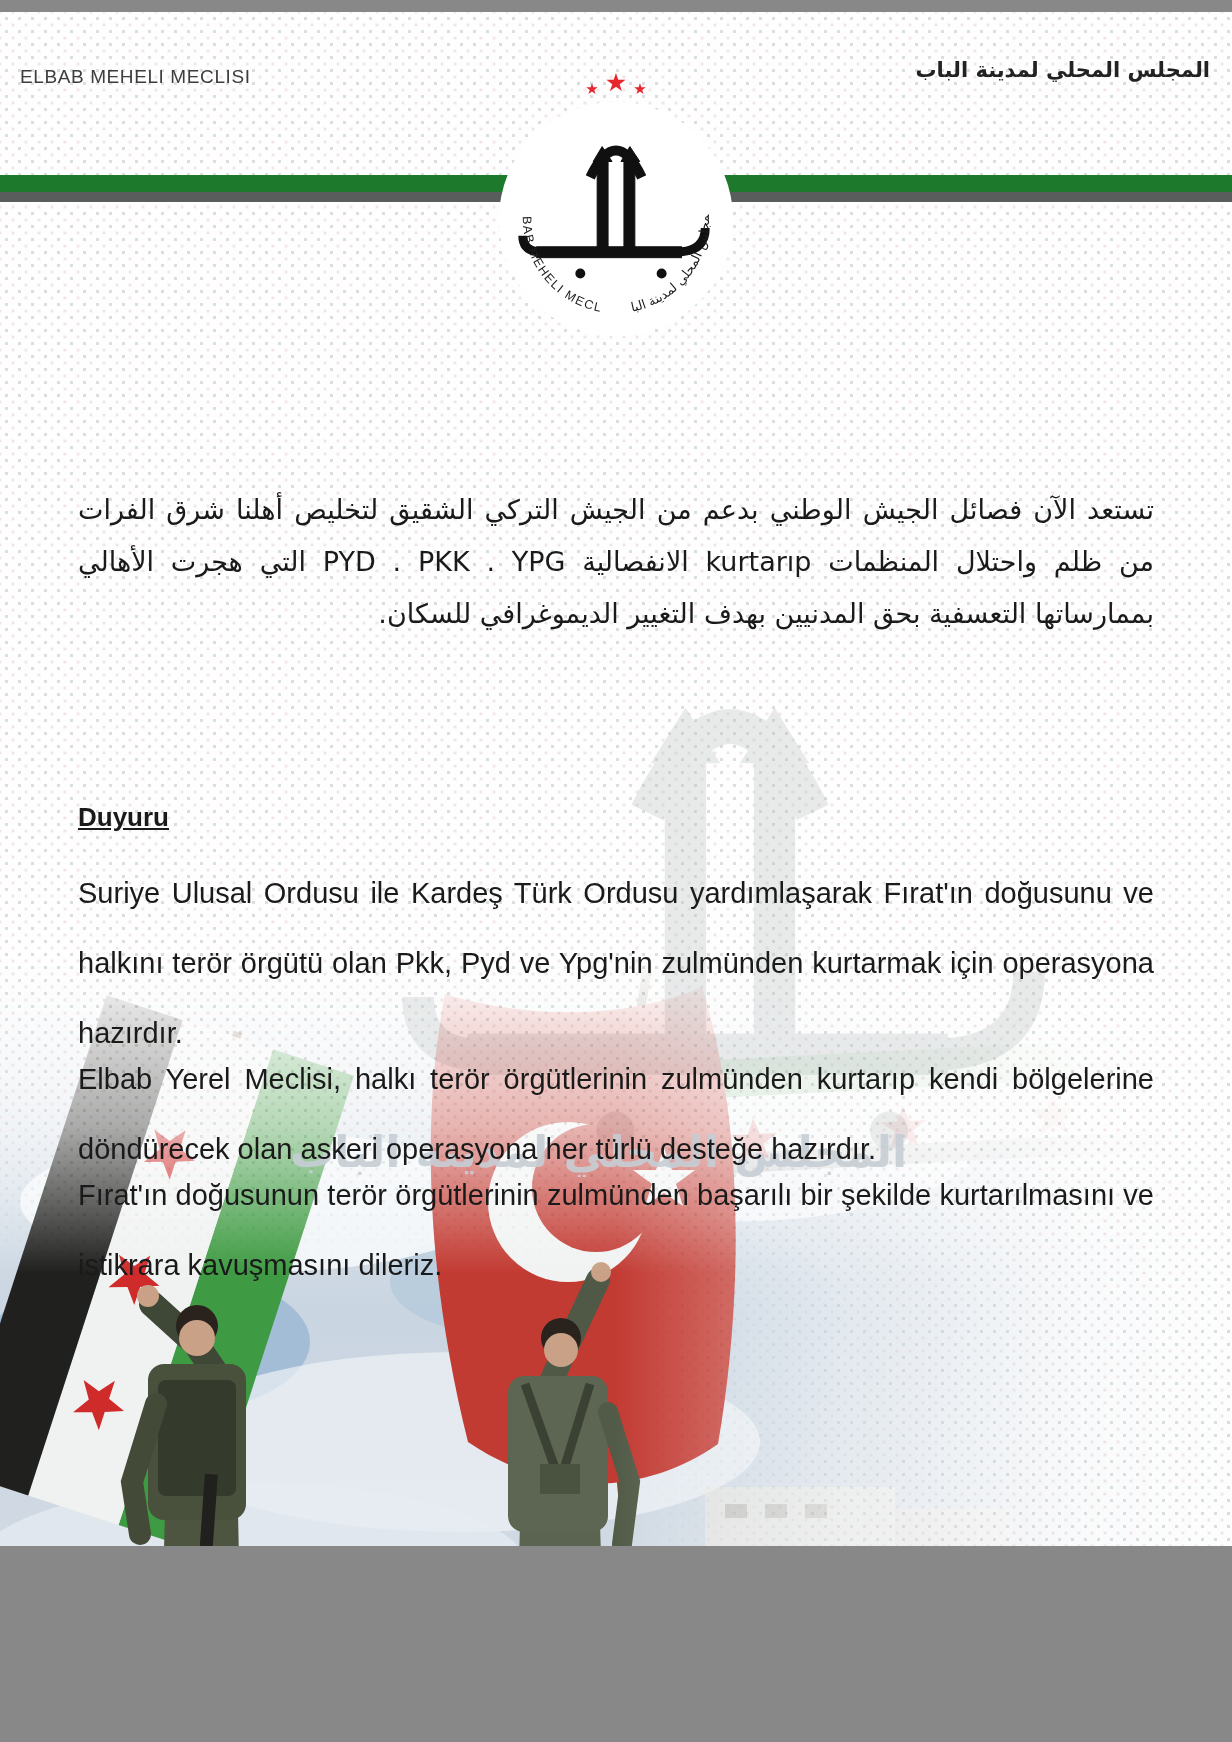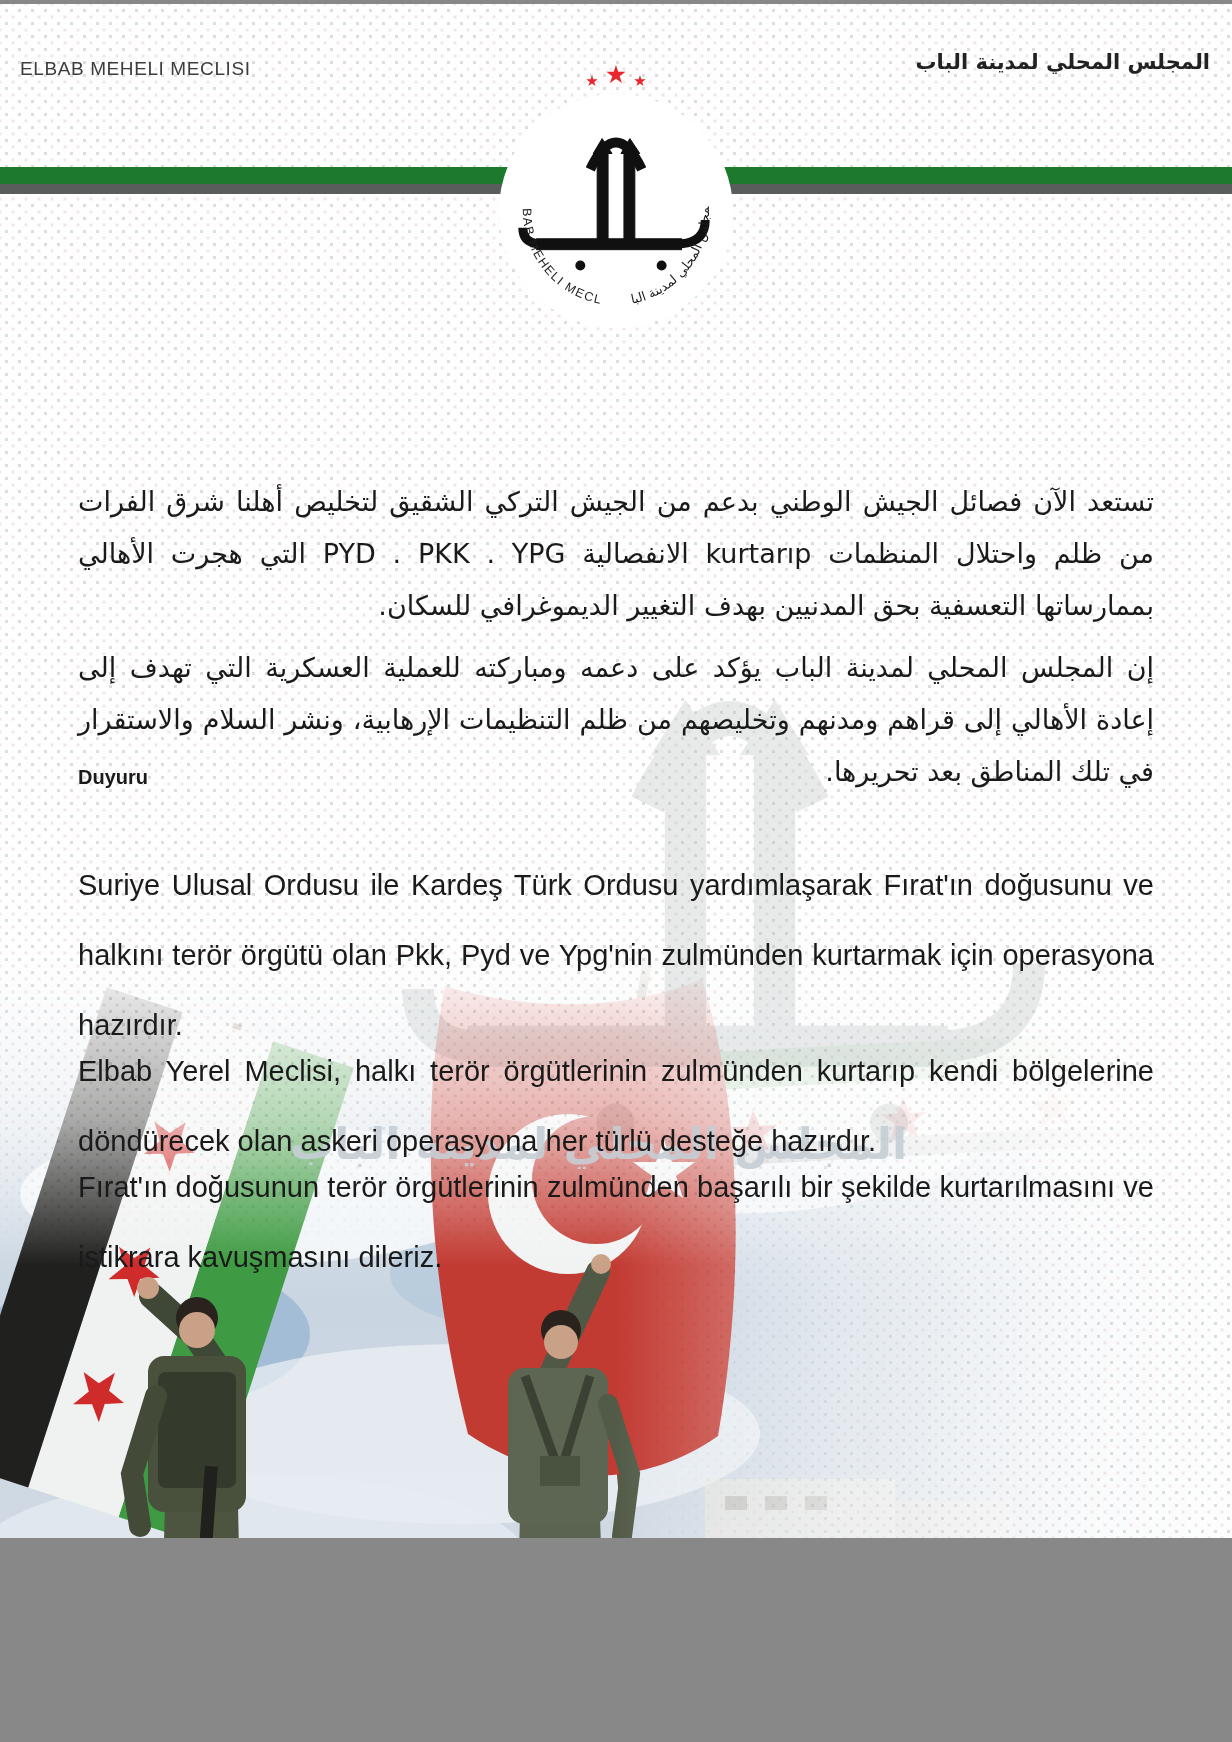--- a/index.html
+++ b/index.html
@@ -1,17 +1,17 @@
 <!DOCTYPE html>
 <html><head>
 <meta charset="utf-8">
 <style>
   html,body{margin:0;padding:0;background:#888;}
   .page{
-    position:relative;width:1232px;height:1534px;margin:4px auto;overflow:hidden;
+    position:relative;width:1232px;height:1534px;margin:12px auto;overflow:hidden;
     background-color:#fefefe;
     background-image:
       radial-gradient(rgba(140,152,140,.30) 1.6px, transparent 1.8px),
       radial-gradient(rgba(196,146,146,.22) 1.4px, transparent 1.6px);
     background-size:13px 13px,13px 13px;
     background-position:0 0,6.5px 6.5px;
     font-family:"Liberation Sans",sans-serif;color:#1a1a1a;
   }
   .hdr-left{position:absolute;left:20px;top:54px;font-size:19px;letter-spacing:.6px;color:#3d3d3d;z-index:6;}
   .hdr-right{position:absolute;right:22px;top:46px;font-size:21px;font-weight:600;direction:rtl;color:#222;z-index:6;font-family:"DejaVu Sans",sans-serif;}
@@ -26,21 +26,21 @@
   .band-top-gray{top:180px;}
   .band-bot-green{top:1612px;}
   .band-bot-gray{top:1629px;}
   .logo-wrap{position:absolute;left:497px;top:88px;width:238px;height:238px;z-index:7;}
   .title-ar{position:absolute;left:0;right:0;top:300px;text-align:center;font-size:82px;font-weight:bold;
     direction:rtl;font-family:"DejaVu Sans",sans-serif;z-index:6;}
   .ar-par{position:absolute;left:78px;width:1076px;direction:rtl;text-align:justify;
     font-size:27px;line-height:52px;font-family:"DejaVu Sans",sans-serif;z-index:6;}
   .ar-p1{top:472px;}
   .ar-p2{top:638px;}
-  .duyuru{position:absolute;left:78px;top:762px;font-size:20px;font-weight:bold;z-index:6;}
+  .duyuru{position:absolute;left:78px;top:790px;font-size:26px;font-weight:bold;z-index:6;text-decoration:underline;}
   .tr-par{position:absolute;left:78px;width:1076px;text-align:justify;font-size:29px;line-height:70px;z-index:6;}
   .tr-p1{top:846px;}
   .tr-p2{top:1032px;}
   .tr-p3{top:1148px;}
   .wm-calli{position:absolute;left:380px;top:520px;width:700px;height:790px;opacity:.30;z-index:0;}
   .wm-text{position:absolute;left:290px;right:4px;top:1114px;direction:rtl;text-align:left;
     font-size:44px;font-weight:bold;letter-spacing:8px;color:#c6ced5;opacity:.9;z-index:4;
     font-family:"DejaVu Sans",sans-serif;white-space:nowrap;overflow:hidden;}
   .photo{position:absolute;left:0;top:0;width:1232px;height:1742px;z-index:2;pointer-events:none;}
 </style>
@@ -227,21 +227,20 @@
     <text font-size="12.5" letter-spacing="1.5" fill="#1c1c1c" font-family="Liberation Sans, sans-serif">
       <textPath href="#arcL" startOffset="50%" text-anchor="middle">ELBAB MEHELI MECLISI</textPath>
     </text>
     <text font-size="13" fill="#1c1c1c" font-family="DejaVu Sans, sans-serif">
       <textPath href="#arcR" startOffset="50%" text-anchor="middle">المجلس المحلي لمدينة الباب</textPath>
     </text>
   </svg>
 
 
   <div class="ar-par ar-p1">تستعد الآن فصائل الجيش الوطني بدعم من الجيش التركي الشقيق لتخليص أهلنا شرق الفرات من ظلم واحتلال المنظمات kurtarıp الانفصالية PYD . PKK . YPG  التي هجرت الأهالي بممارساتها التعسفية بحق المدنيين بهدف التغيير الديموغرافي للسكان.</div>
-  <div class="ar-par ar-p2">إن المجلس المحلي لمدينة الباب يؤكد على دعمه ومباركته للعملية العسكرية التي تهدف إلى إعادة الأهالي إلى قراهم ومدنهم وتخليصهم من ظلم التنظيمات الإرهابية، ونشر السلام والاستقرار في تلك المناطق بعد تحريرها.</div>
 
   <div class="duyuru">Duyuru</div>
 
   <div class="tr-par tr-p1">Suriye Ulusal Ordusu ile Kardeş Türk Ordusu yardımlaşarak Fırat'ın doğusunu ve halkını terör örgütü olan Pkk, Pyd ve Ypg'nin zulmünden kurtarmak için operasyona hazırdır.</div>
   <div class="tr-par tr-p2">Elbab Yerel Meclisi, halkı terör örgütlerinin zulmünden kurtarıp kendi bölgelerine döndürecek olan askeri operasyona her türlü desteğe hazırdır.</div>
   <div class="tr-par tr-p3">Fırat'ın doğusunun terör örgütlerinin zulmünden başarılı bir şekilde kurtarılmasını ve istikrara kavuşmasını dileriz.</div>
 
 </div>
 
 </body></html>

